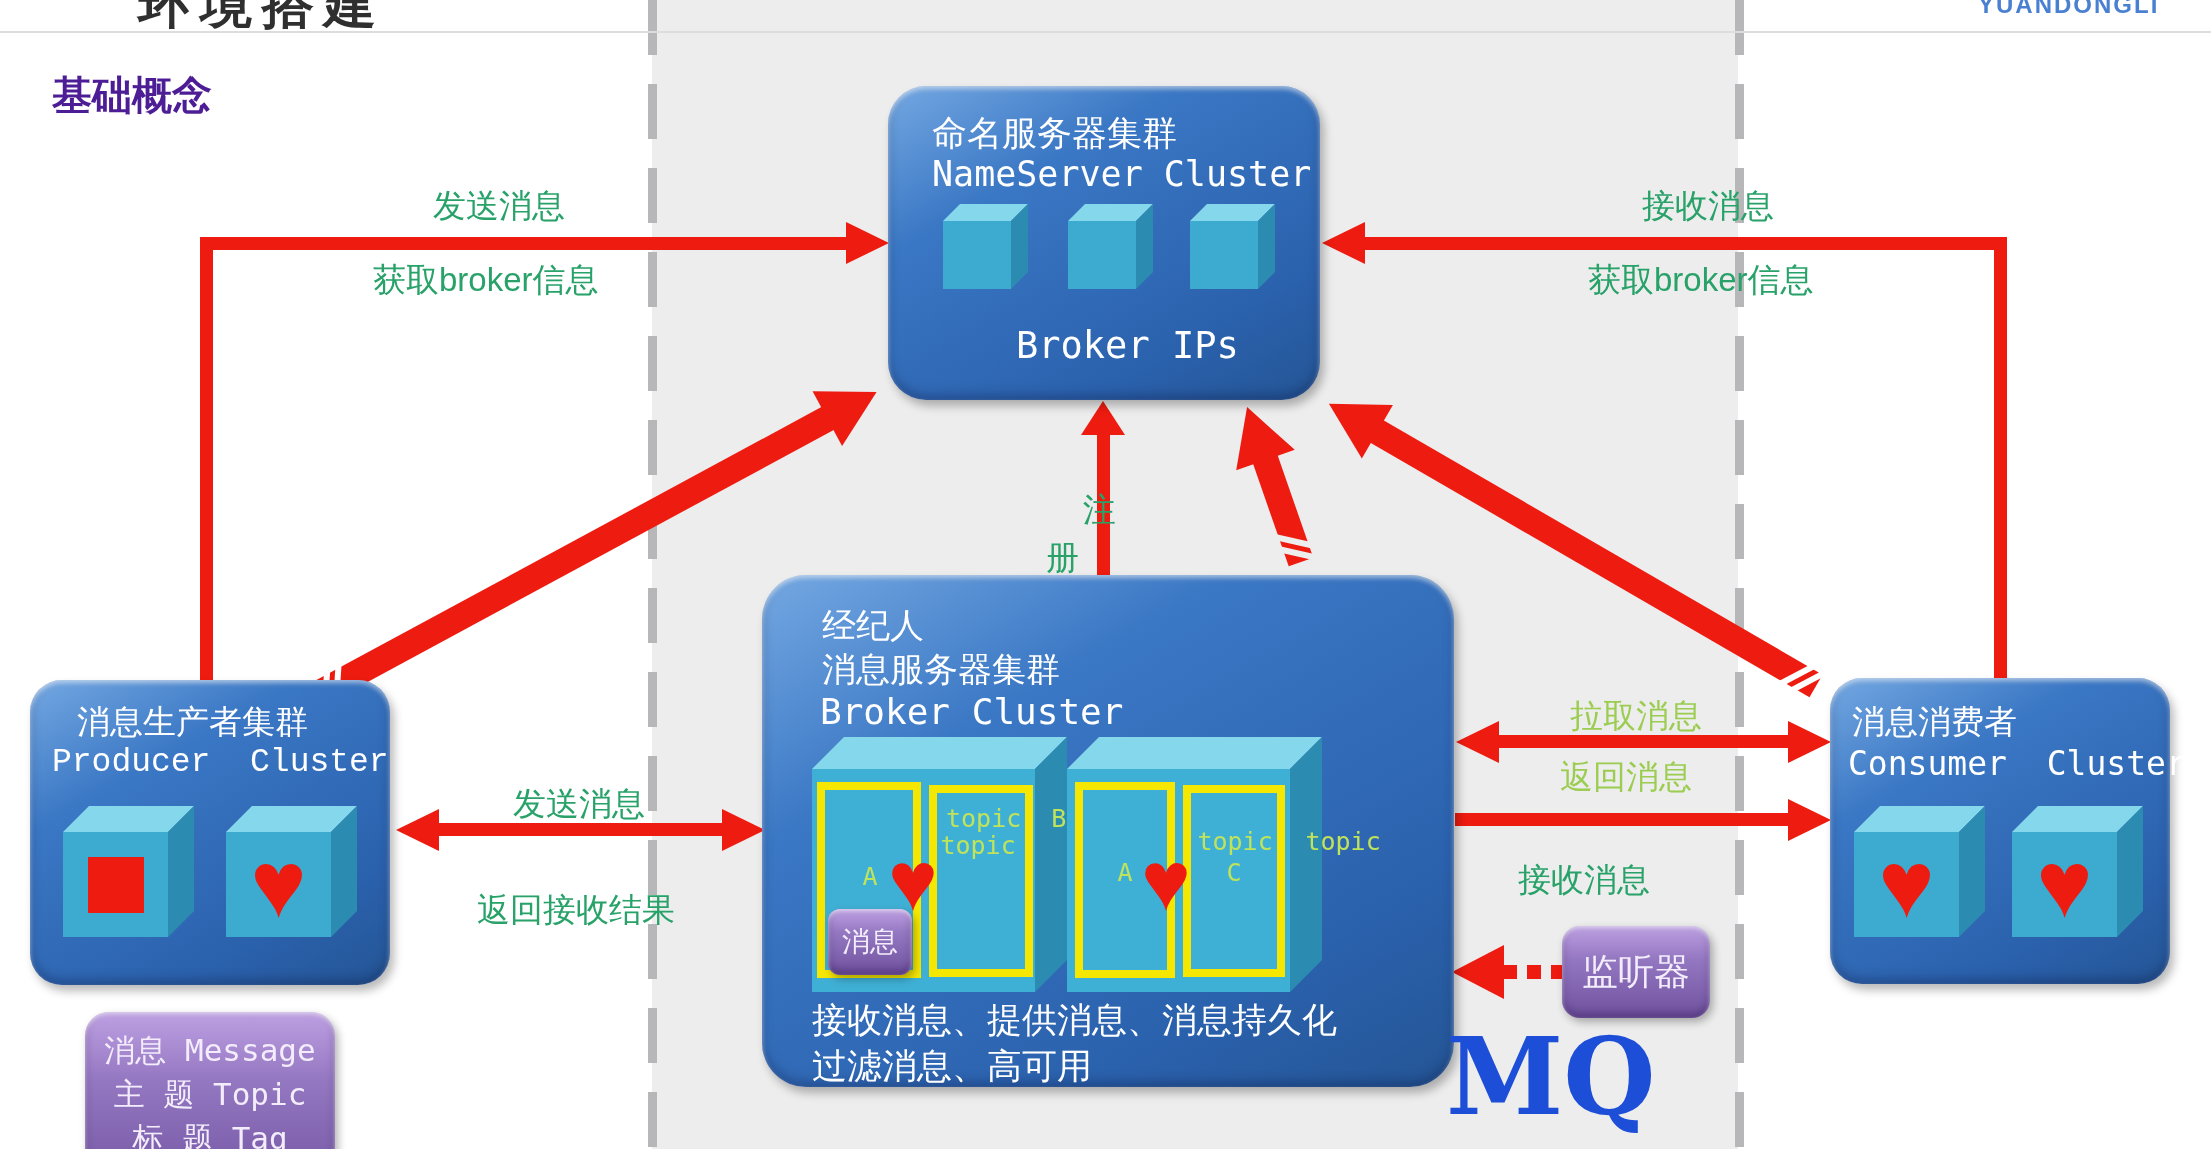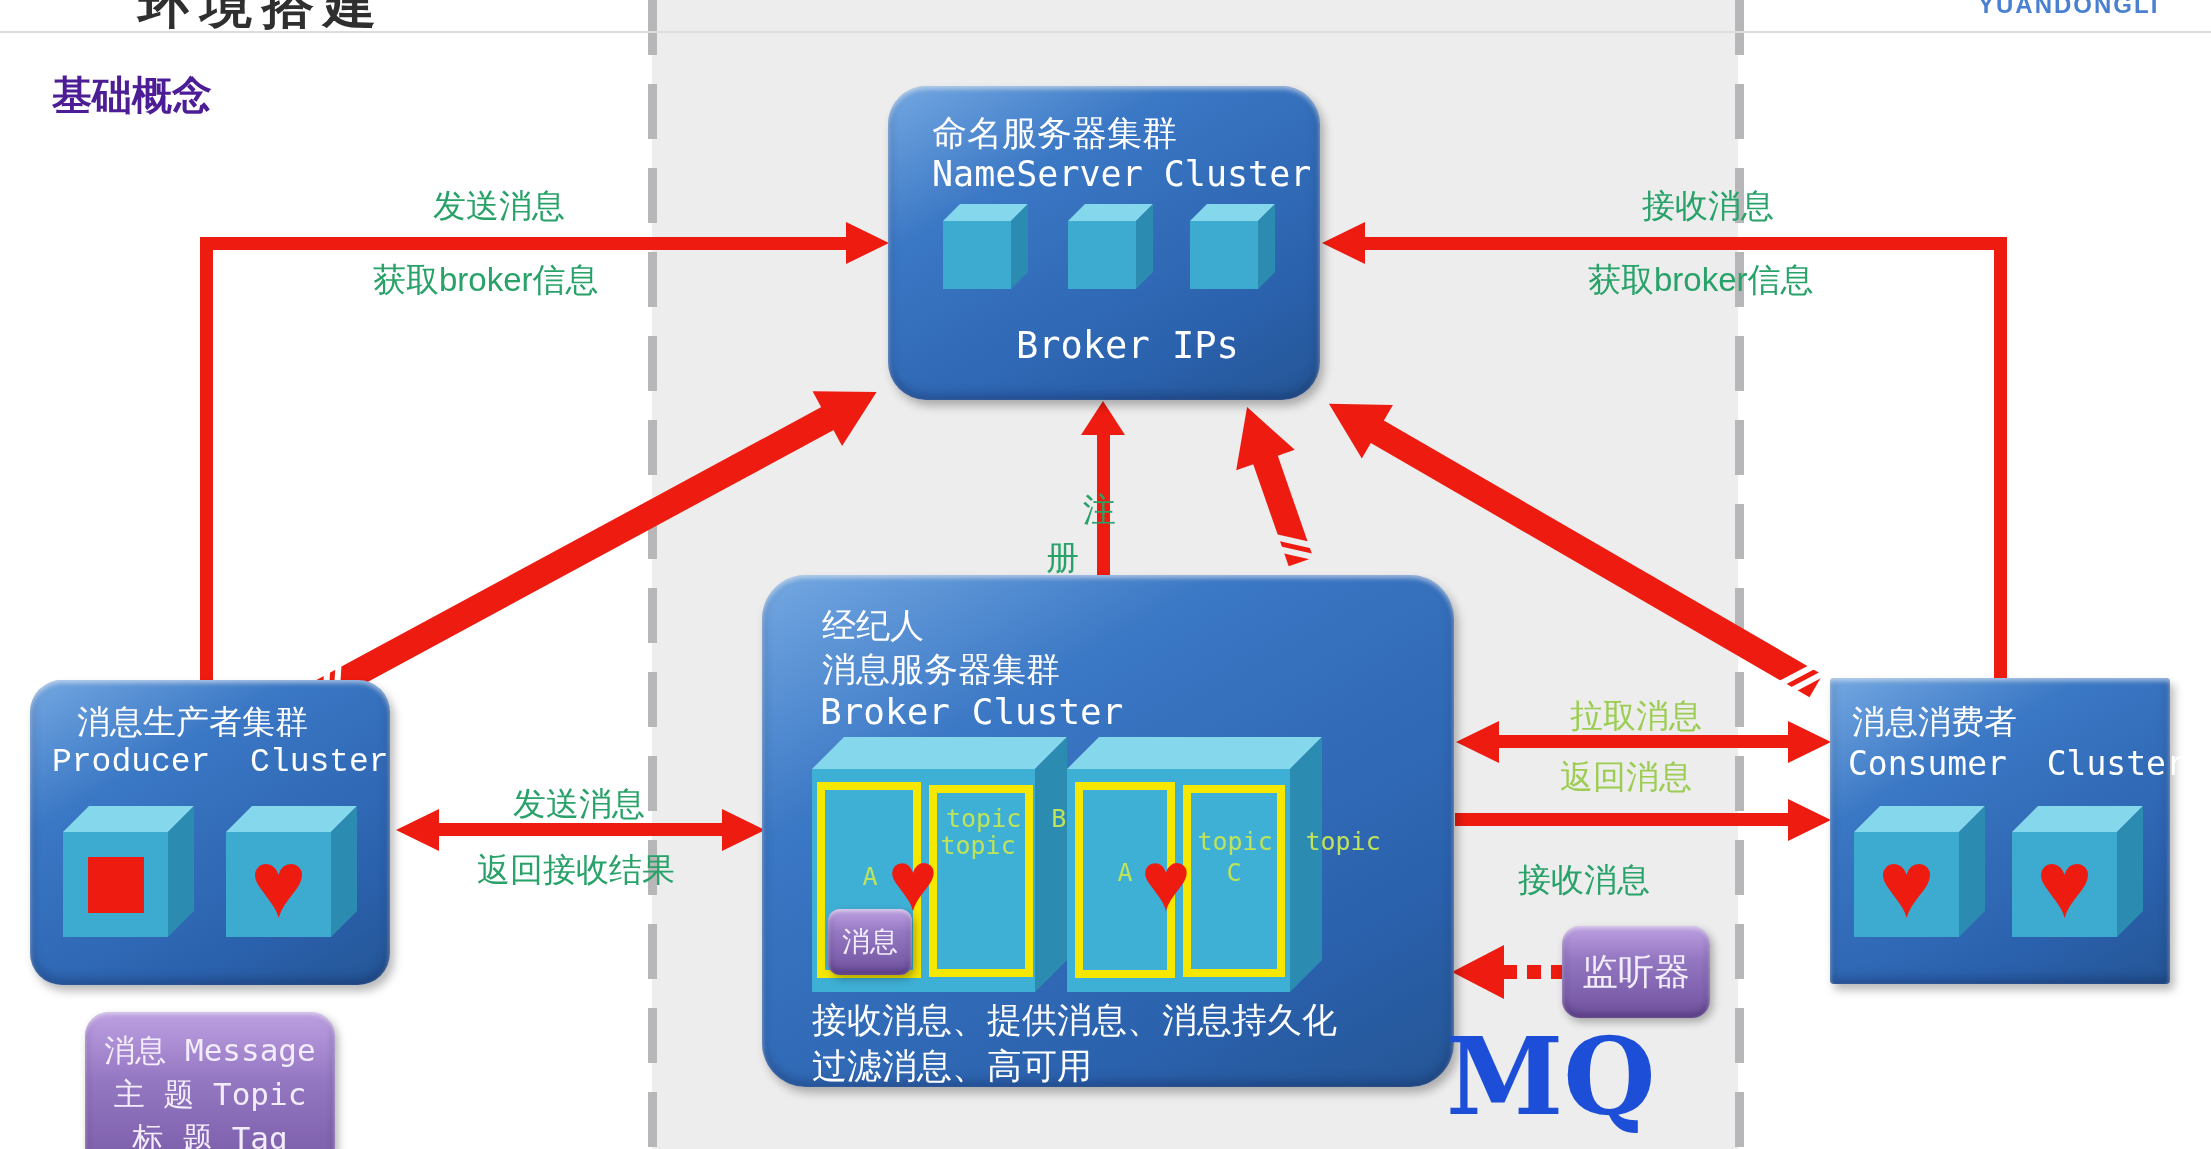--- a/index.html
+++ b/index.html
@@ -168,21 +168,21 @@
     <div class="cube cube-md" style="left:196px;top:126px;">
       <div class="f-top"></div>
         <div class="f-side"></div>
         <div class="f-front"></div>
       <div class="cube-center">
           <span class="heart" style="font-size:95px;">♥</span>
         </div>
     </div>
   </div>
 
-  <div class="bluebox" style="left:1830px;top:678px;width:340px;height:306px;border-radius:4px;">
+  <div class="bluebox" style="left:1830px;top:678px;width:340px;height:306px;border-radius:32px;">
     <div class="bb-text" style="left:22px;top:22px;font-size:33px;">消息消费者</div>
     <div class="bb-text mono" style="left:18px;top:66px;font-size:33px;">Consumer  Cluster</div>
     <div class="cube cube-md" style="left:24px;top:128px;">
       <div class="f-top"></div>
         <div class="f-side"></div>
         <div class="f-front"></div>
       <div class="cube-center">
           <span class="heart" style="font-size:95px;">♥</span>
         </div>
     </div>
@@ -243,20 +243,20 @@
   </div>
 
   <div class="glabel" style="left:433px;top:184px;">发送消息</div>
   <div class="glabel" style="left:373px;top:258px;">获取broker信息</div>
   <div class="glabel" style="left:1642px;top:184px;">接收消息</div>
   <div class="glabel" style="left:1588px;top:258px;">获取broker信息</div>
   <div class="glabel" style="left:1046px;top:438px;line-height:48px;">
     <span>注</span><br><span>册</span>
   </div>
   <div class="glabel" style="left:513px;top:782px;">发送消息</div>
-  <div class="glabel" style="left:477px;top:848px;font-family:Liberation Mono, monospace;">返回接收结果</div>
+  <div class="glabel" style="left:477px;top:888px;font-family:Liberation Mono, monospace;">返回接收结果</div>
   <div class="glabel light" style="left:1570px;top:694px;">拉取消息</div>
   <div class="glabel light" style="left:1560px;top:755px;">返回消息</div>
   <div class="glabel" style="left:1518px;top:858px;">接收消息</div>
 
   <div class="mq">MQ</div>
 
 </div>
 
 </body></html>

